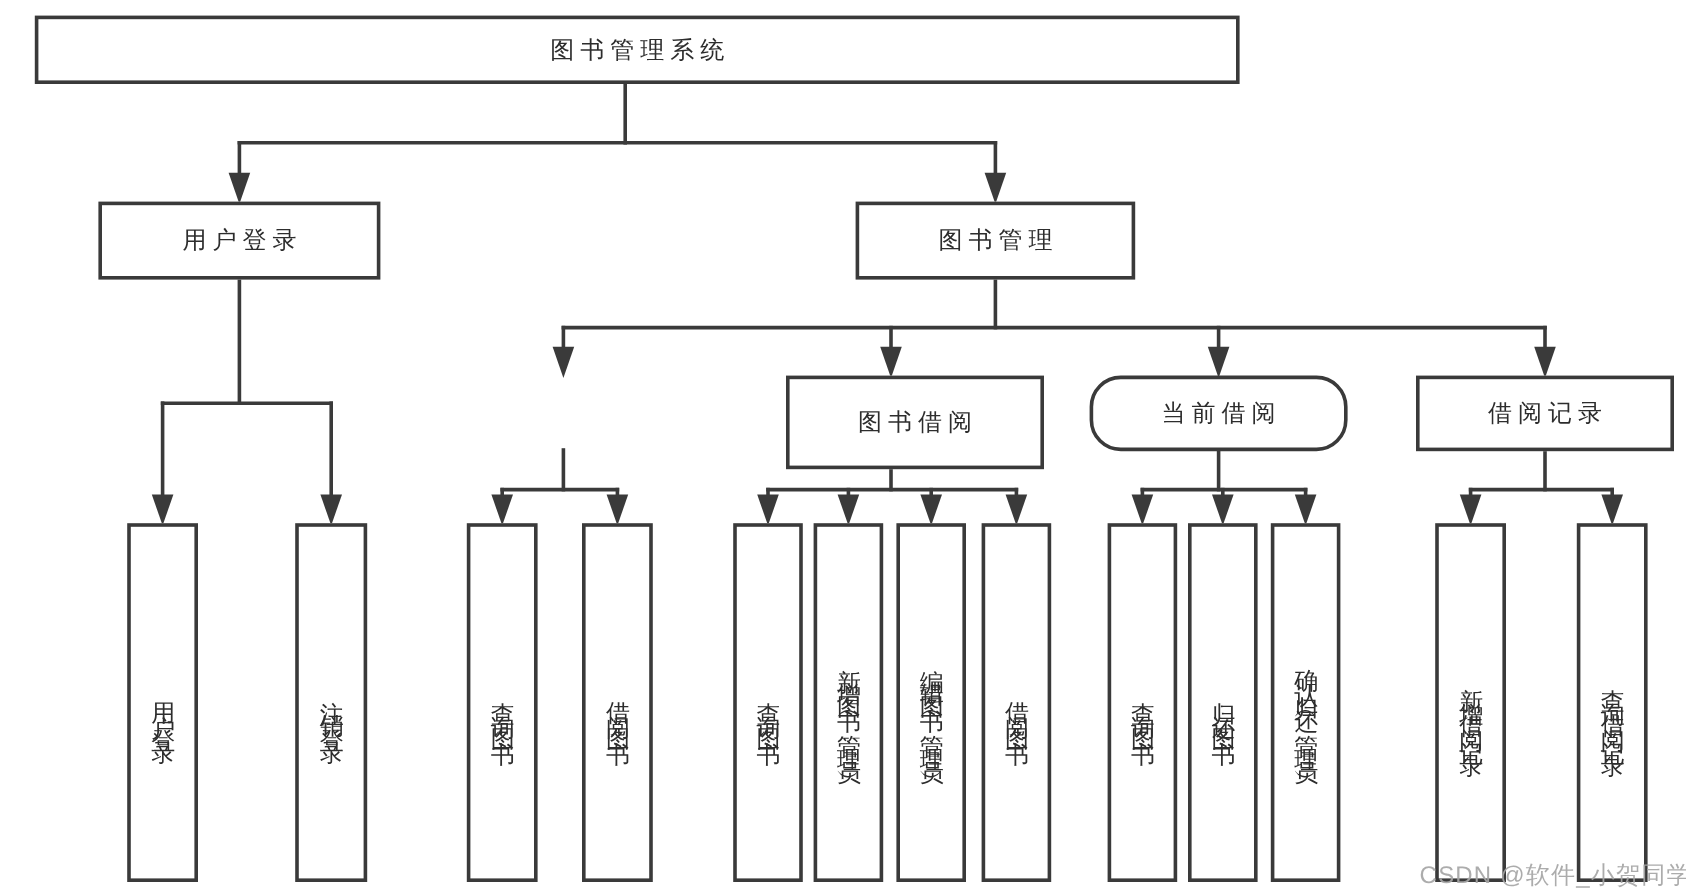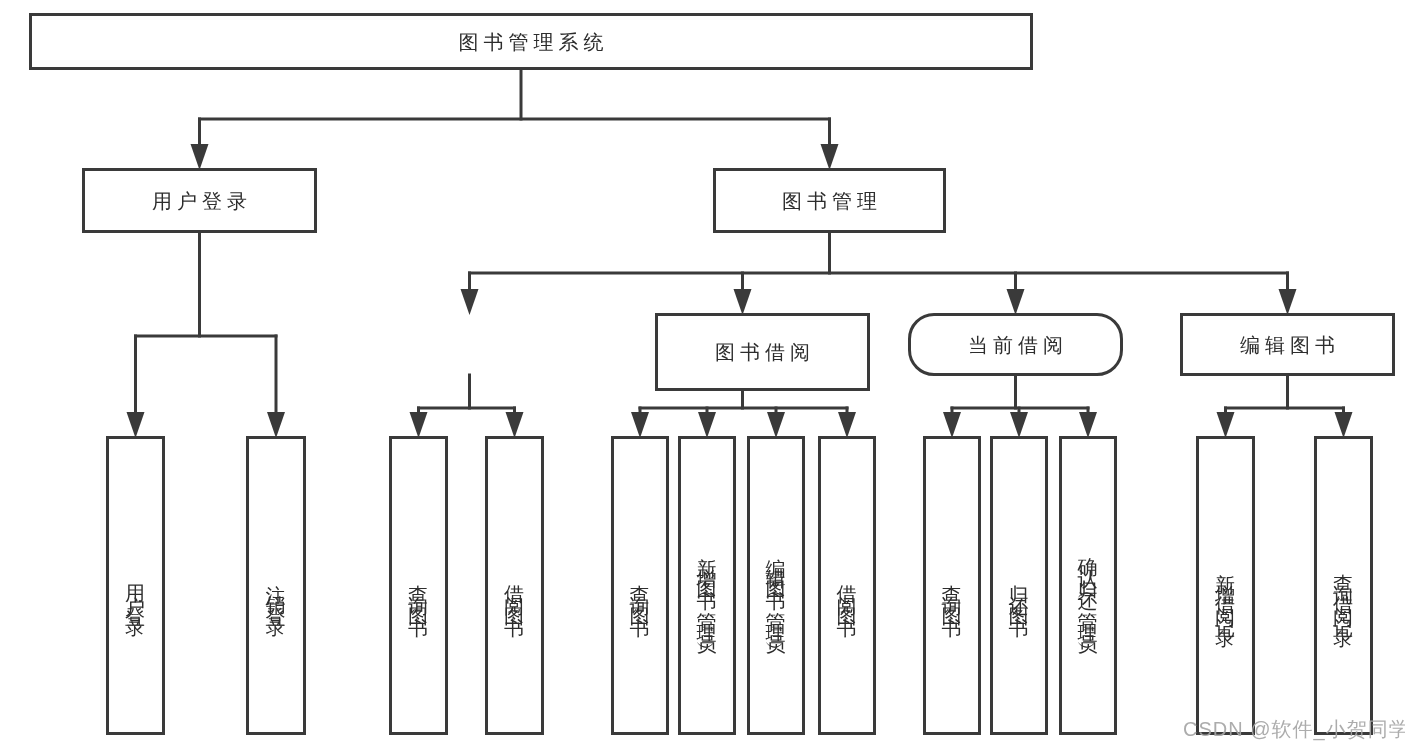--- a/index.html
+++ b/index.html
@@ -98,21 +98,21 @@
       <div class="node h" style="left: 713px; top: 168px; width: 233px; height: 65px;">
         <span class="lbl">图书管理</span>
       </div>
       <div class="node h" style="left: 635px; top: 313px; width: 215px; height: 78px; margin-left: 20px;">
         <span class="lbl">图书借阅</span>
       </div>
       <div class="node h" style="left: 908px; top: 313px; width: 215px; height: 63px; border-radius: 26px;">
         <span class="lbl">当前借阅</span>
       </div>
       <div class="node h" style="left: 1180px; top: 313px; width: 215px; height: 63px;">
-        <span class="lbl">编辑图书</span>
+        <span class="lbl">借阅记录</span>
       </div>
       <div class="node v" style="left: 106px; top: 436px; width: 59px; height: 299px;">
         <span class="lbl">用户登录</span>
       </div>
       <div class="node v" style="left: 246px; top: 436px; width: 60px; height: 299px;">
         <span class="lbl">注销登录</span>
       </div>
       <div class="node v" style="left: 389px; top: 436px; width: 59px; height: 299px;">
         <span class="lbl">查询图书</span>
       </div>

